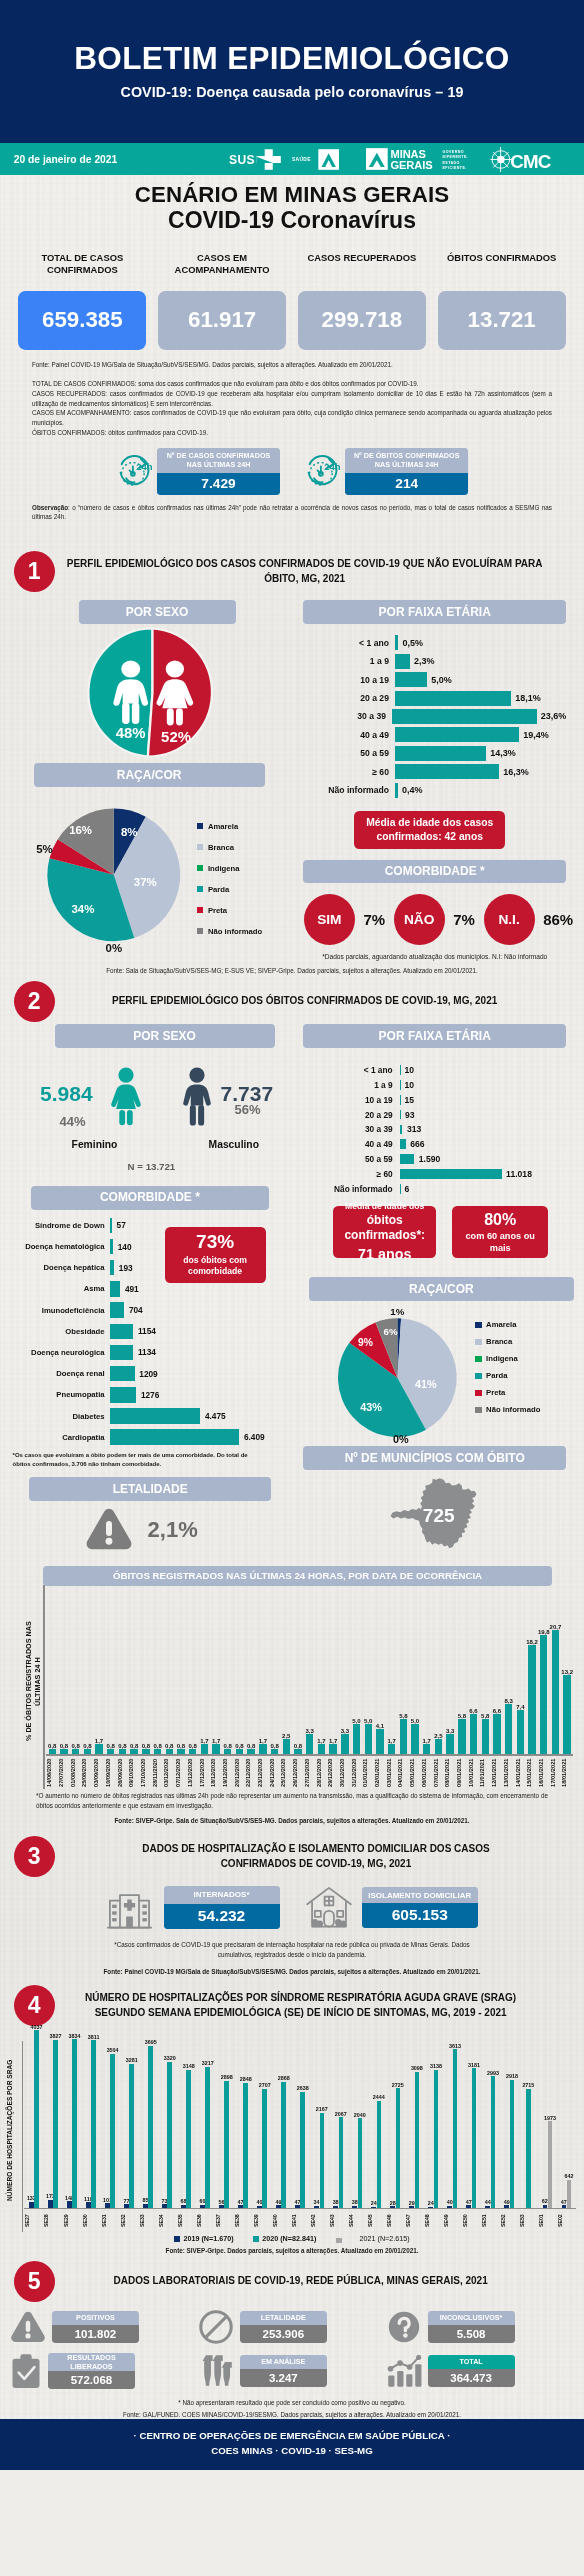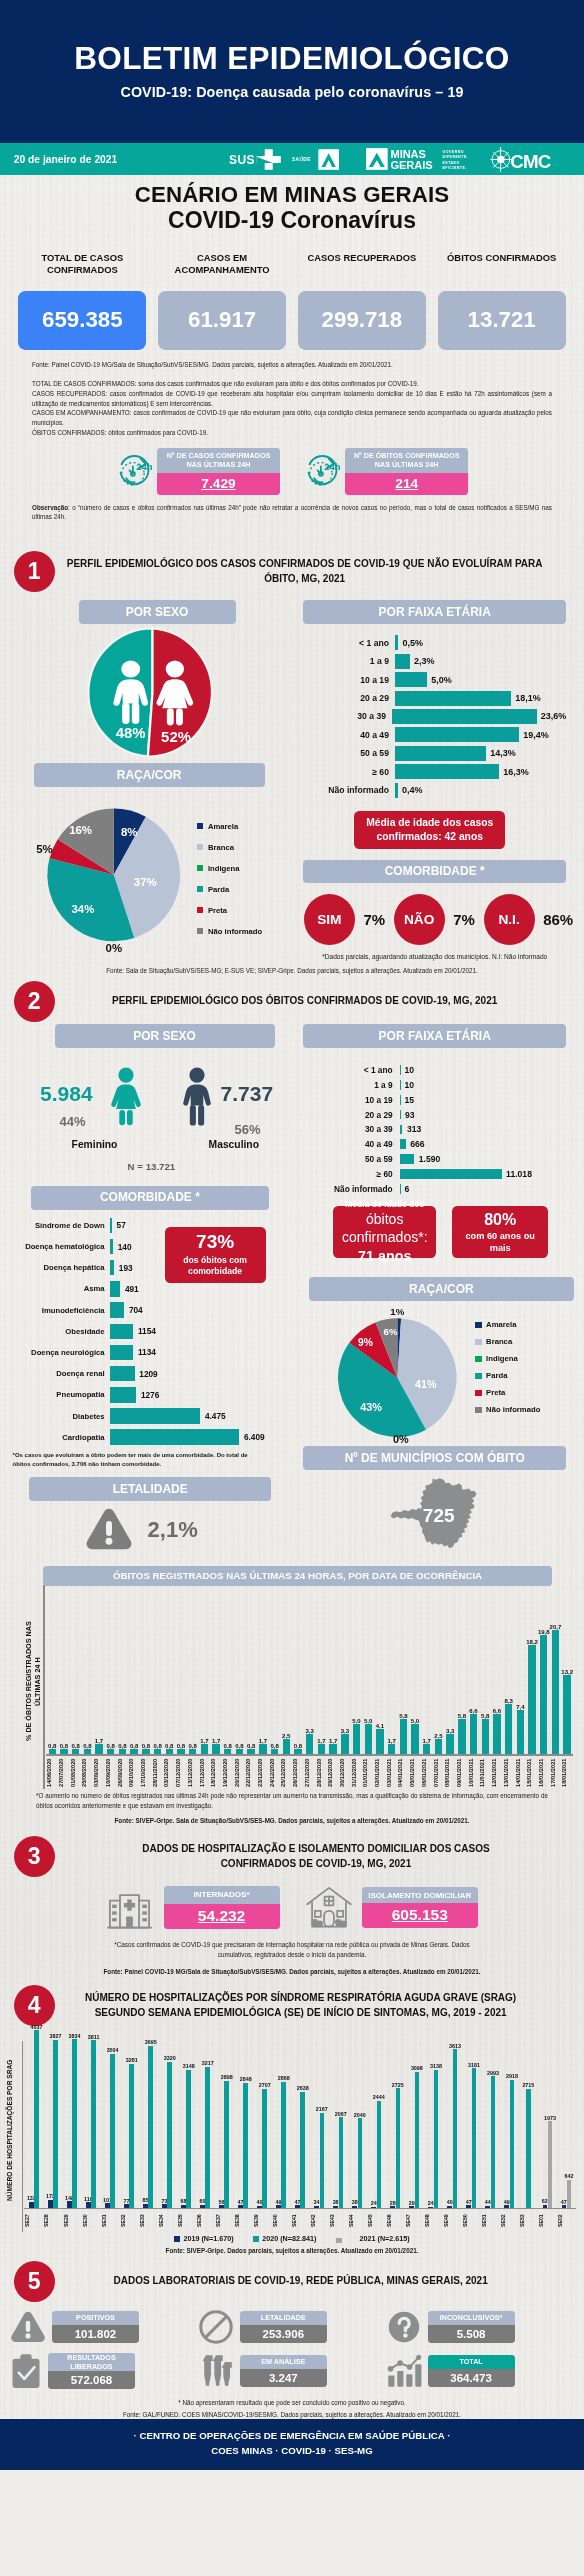--- a/index.html
+++ b/index.html
@@ -38,21 +38,21 @@
 .fn{font-size:6.3px;color:#1a1a1a;line-height:1.55;}
 .fn b{font-weight:700;}
 .fncenter{text-align:center;}
 .fnjust{text-align:justify;}
 
 
 .h24row{display:flex;justify-content:center;gap:24px;margin-top:10.3px;align-items:center;}
 .h24item{display:flex;align-items:center;gap:5.2px;}
 .h24card{width:123px;border-radius:3.4px;overflow:hidden;}
 .h24head{background:#a9b5cb;color:#fff;font-size:7.2px;font-weight:700;text-align:center;padding:3.4px 2.3px 3.4px;line-height:1.25;}
-.h24val{background:#ec4899;color:#fff;font-size:13.7px;font-weight:600;text-align:center;padding:2.9px 0 4px;text-decoration:underline;}
+.h24val{background:#0369a1;color:#fff;font-size:13.7px;font-weight:600;text-align:center;padding:2.9px 0 4px;}
 
 
 .numhdr{display:flex;align-items:center;gap:6.9px;padding:0 13.7px;margin-top:29px;}
 .numcirc{width:41px;height:41px;border-radius:50%;background:#c2162f;color:#fff;font-size:23px;font-weight:700;display:flex;align-items:center;justify-content:center;flex:none;}
 .numtxt{flex:1;text-align:center;font-size:10px;font-weight:700;color:#111;line-height:1.45;padding:0 26px 0 3.4px;}
 
 
 .band{background:#a9b5cb;color:#fff;text-align:center;font-size:12px;font-weight:600;border-radius:4px;padding:4.6px 0 5.2px;}
 .band.sm{font-size:9.7px;}
 
@@ -395,21 +395,21 @@
         <rect x="23" y="95" width="13" height="34" rx="6.5" fill="#09a79c"></rect>
         <rect x="40" y="95" width="13" height="34" rx="6.5" fill="#09a79c"></rect>
       </svg>
       <svg style="position:absolute;left:167px;top:11px;" width="34" height="63" viewBox="0 0 76 130">
         <circle cx="38" cy="17" r="17" fill="#36485c"></circle>
         <path d="M38 38 c-15.5 0 -22 5.5 -25 17.5 l-5.5 23 a5.5 5.5 0 0 0 10.7 2.8 l5.8 -19 v23 h28 v-23 l5.8 19 a5.5 5.5 0 0 0 10.7 -2.8 l-5.5 -23 c-3 -12 -9.5 -17.5 -25 -17.5 z" fill="#36485c"></path>
         <rect x="22" y="84" width="13.5" height="46" rx="6.5" fill="#36485c"></rect>
         <rect x="40.5" y="84" width="13.5" height="46" rx="6.5" fill="#36485c"></rect>
       </svg>
       <div style="position:absolute;left:208px;top:28px;font-size:21px;font-weight:600;color:#36485c;">7.737</div>
-      <div style="position:absolute;left:222px;top:68px;font-size:13px;font-weight:600;color:#6c6c6c;">56%</div>
+      <div style="position:absolute;left:222px;top:48px;font-size:13px;font-weight:600;color:#6c6c6c;">56%</div>
       <div style="position:absolute;left:196px;top:85px;font-size:10.3px;font-weight:700;color:#111;">Masculino</div>
       <div style="position:absolute;left:115px;top:107px;font-size:9.7px;font-weight:600;color:#5d5d5d;">N = 13.721</div>
     </div>
     <div class="band" style="width:238px;margin:20px 0 0 18.3px;">COMORBIDADE *</div>
     <div style="position:relative;margin-top:8px;">
       <div class="cmchart" id="sec2comorb" style="margin-left:1.7px;">
             <div class="cmrow">
               <div class="cmlbl">Síndrome de Down</div>
               <div class="cmbar" style="width:1.7px"></div>
               <div class="cmval">57</div>
@@ -526,21 +526,21 @@
           </div>
           <div class="a2row">
             <div class="a2lbl">Não informado</div>
             <div class="a2bar" style="width:0.3px"></div>
             <div class="a2val">6</div>
           </div>
         </div>
     <div style="display:flex;gap:16px;margin-top:12.6px;margin-left:30px;">
       <div class="redbox" style="width:103px;height:52px;padding:0 3.4px;line-height:1.3;display:flex;flex-direction:column;align-items:center;justify-content:center;">
         <div style="font-size:8.6px;font-weight:600;">Média de idade dos</div>
-        <div style="font-size:14px;font-weight:400;">óbitos confirmados*:</div>
+        <div style="font-size:12px;font-weight:700;">óbitos confirmados*:</div>
         <div style="font-size:14.3px;font-weight:700;margin-top:1.1px;">71 anos</div>
       </div>
       <div class="redbox" style="width:96px;height:52px;padding:0 8px;line-height:1.3;display:flex;flex-direction:column;align-items:center;justify-content:center;">
         <div style="font-size:16px;font-weight:700;">80%</div>
         <div style="font-size:9.2px;font-weight:600;margin-top:0.6px;">com 60 anos ou mais</div>
       </div>
     </div>
     <div class="band" style="width:265px;margin:19px 0 0 5.7px;">RAÇA/COR</div>
     <div style="display:flex;align-items:flex-start;margin-top:0px;margin-left:35px;">
       <div id="sec2racepie" style="width:137px;height:143px;">
@@ -1235,21 +1235,21 @@
 </div>
 <div style="display:flex;justify-content:center;gap:19.5px;margin-top:2.3px;" id="sec4legend">
       <div style="display:flex;align-items:center;gap:3.4px;font-size:7.2px;font-weight:600;color:#111;">
         <span style="width:5.7px;height:5.7px;background:#0d2f6b"></span>
         <span>2019 (N=1.670)</span>
       </div>
       <div style="display:flex;align-items:center;gap:3.4px;font-size:7.2px;font-weight:600;color:#111;">
         <span style="width:5.7px;height:5.7px;background:#0a9d9a"></span>
         <span>2020 (N=82.841)</span>
       </div>
-      <div style="display:flex;align-items:flex-end;gap:18px;font-size:7.2px;font-weight:700;color:#111;">
+      <div style="display:flex;align-items:flex-end;gap:18px;font-size:7.2px;font-weight:400;color:#111;">
         <span style="width:5.7px;height:5.7px;background:#a6a6a6"></span>
         <span>2021 (N=2.615)</span>
       </div>
     </div>
 <div class="fn fncenter" style="margin-top:2.3px;font-weight:700;">Fonte: SIVEP-Gripe. Dados parciais, sujeitos a alterações. Atualizado em 20/01/2021.</div>
 
 <div class="numhdr" style="margin-top:5.7px;">
   <div class="numcirc">5</div>
   <div class="numtxt" style="padding:0 34px 0 3.4px;">DADOS LABORATORIAIS DE COVID-19, REDE PÚBLICA, MINAS GERAIS, 2021</div>
 </div>

